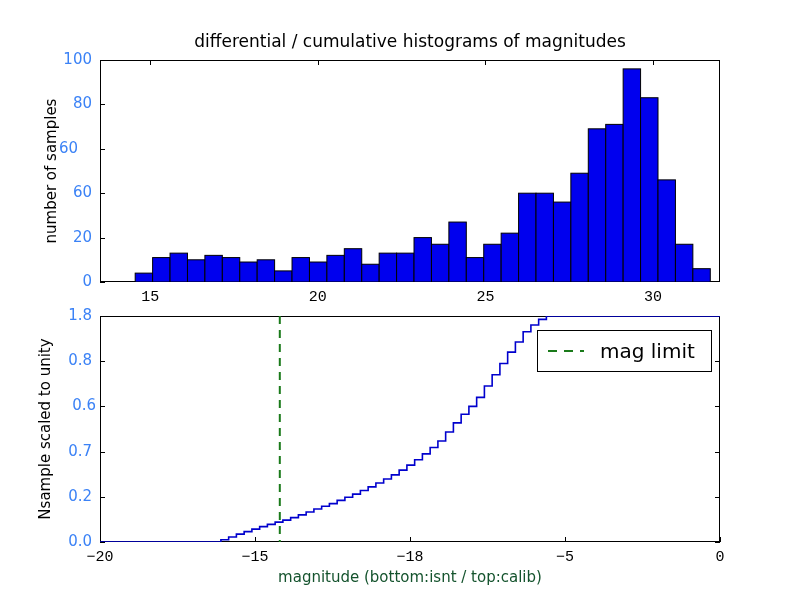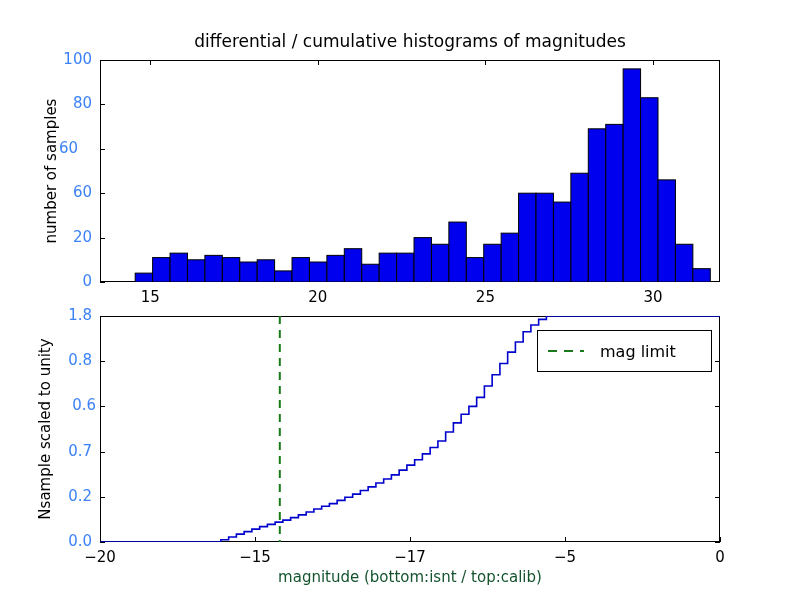--- a/index.html
+++ b/index.html
@@ -21,40 +21,40 @@
   }
   #top-ylabel{left:-60px;top:161px;width:222px;height:20px;line-height:20px;}
   #bottom-ylabel{left:-68px;top:419px;width:226px;height:20px;line-height:20px;}
 
   .xlabel{
     position:absolute;left:100px;top:568px;width:620px;text-align:center;
     font-size:15px;line-height:18px;color:#14532d;
   }
 
   .ytick-label{position:absolute;text-align:right;font-size:15px;line-height:15px;color:#3b82f6;width:48px;}
-  .xtick-label{position:absolute;text-align:center;font-size:15px;line-height:15px;color:#000;width:60px;}
+  .xtick-label{position:absolute;text-align:center;font-size:15px;line-height:15px;color:#000;width:60px;font-family:Liberation Mono, monospace;}
 
   .tick-mark{position:absolute;background:#000;}
   .tick-y{width:5px;height:1px;left:0;}
   .tick-x{height:5px;width:1px;}
 
   svg.plot{position:absolute;left:0;top:0;overflow:visible;}
 
   .hist-bar{fill:#0000ee;stroke:#000000;stroke-width:1;}
   .cum-line{fill:none;stroke:#0000cd;stroke-width:1.6;}
   .maglimit-line{stroke:#1a7a1a;stroke-width:2;stroke-dasharray:8 6;fill:none;}
 
   #legend{
     position:absolute;left:537px;top:330px;width:175px;height:42px;
     box-sizing:border-box;border:1px solid #000;background:#fff;
     display:flex;align-items:center;padding-left:10px;
   }
   #legend .sample{width:36px;height:2px;margin-right:16px;flex:0 0 auto;
     background:repeating-linear-gradient(to right,#1a7a1a 0,#1a7a1a 9px,transparent 9px,transparent 16px);}
-  #legend .lbl{font-size:16px;color:#000;}
+  #legend .lbl{font-size:20px;color:#000;}
 </style>
 </head>
 <body>
 
 <div id="figure">
 
   <div class="fig-title">differential / cumulative histograms of magnitudes</div>
 
   <div class="axes" id="top-axes"></div>
   <div class="ylabel" id="top-ylabel">number of samples</div>
@@ -140,21 +140,21 @@
       <div class="ytick-label" style="left: 48px; top: 398.4px;">0.6</div>
       <div class="tick-mark tick-y" style="left: 100px; top: 361.2px;"></div>
       <div class="ytick-label" style="left: 44px; top: 353.2px;">0.8</div>
       <div class="tick-mark tick-y" style="left: 100px; top: 316px;"></div>
       <div class="ytick-label" style="left: 44px; top: 308px;">1.8</div>
       <div class="tick-mark tick-x" style="left: 100px; top: 537px;"></div>
       <div class="xtick-label" style="left: 70px; top: 550px;">−20</div>
       <div class="tick-mark tick-x" style="left: 255px; top: 537px;"></div>
       <div class="xtick-label" style="left: 225px; top: 550px;">−15</div>
       <div class="tick-mark tick-x" style="left: 410px; top: 537px;"></div>
-      <div class="xtick-label" style="left: 380px; top: 550px;">−17</div>
+      <div class="xtick-label" style="left: 380px; top: 550px;">−18</div>
       <div class="tick-mark tick-x" style="left: 565px; top: 537px;"></div>
       <div class="xtick-label" style="left: 535px; top: 550px;">−5</div>
       <div class="tick-mark tick-x" style="left: 720px; top: 537px;"></div>
       <div class="xtick-label" style="left: 690px; top: 550px;">0</div>
       <div class="tick-mark tick-y" style="left: 715px; top: 542px;"></div>
       <div class="tick-mark tick-y" style="left: 715px; top: 496.8px;"></div>
       <div class="tick-mark tick-y" style="left: 715px; top: 451.6px;"></div>
       <div class="tick-mark tick-y" style="left: 715px; top: 406.4px;"></div>
       <div class="tick-mark tick-y" style="left: 715px; top: 361.2px;"></div>
       <div class="tick-mark tick-y" style="left: 715px; top: 316px;"></div>

